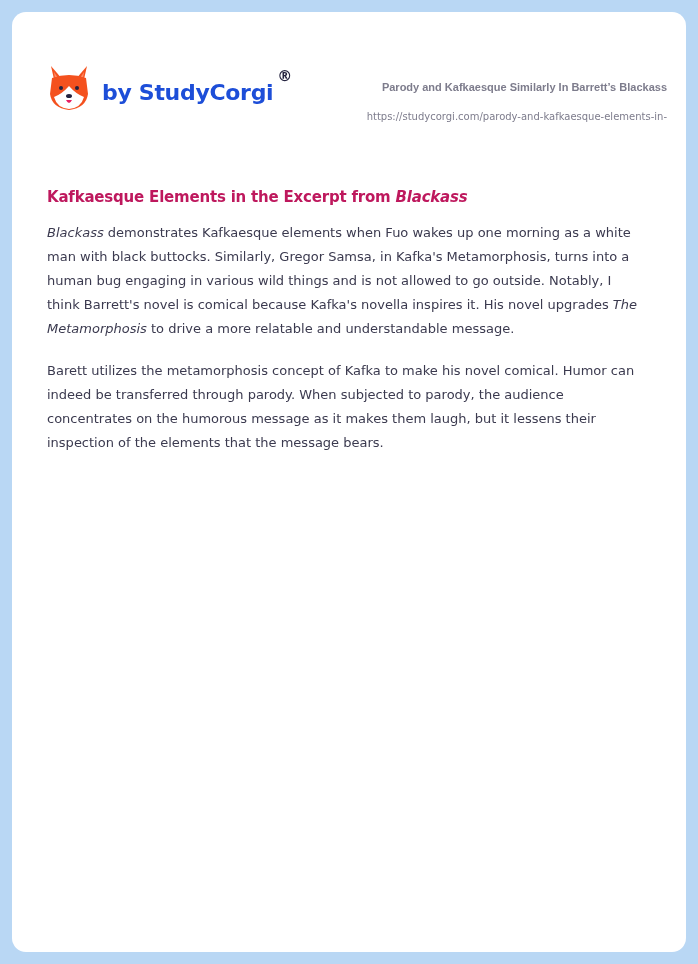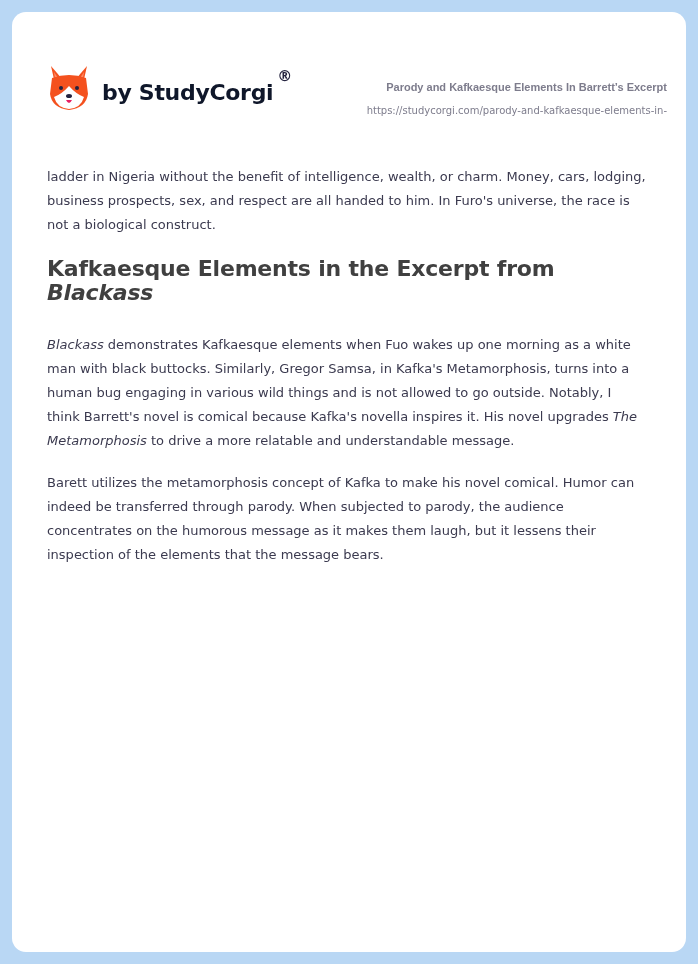--- a/index.html
+++ b/index.html
@@ -20,21 +20,21 @@
     .logo {
       position: absolute;
       left: 48px; top: 64px;
       display: flex; align-items: center;
     }
     .logo svg { display: block; }
     .brand {
       font-family: "DejaVu Sans", sans-serif;
       font-weight: bold;
       font-size: 22px;
-      color: #0f172a;
+      color: #1d4ed8;
       margin-left: 12px;
       margin-top: 8px;
       letter-spacing: -0.3px;
     }
     .reg {
       font-size: 15px;
       font-weight: bold;
       color: #24233f;
       position: relative;
       top: -12px;
@@ -51,38 +51,38 @@
       font-weight: bold;
       font-size: 11px;
       color: #7d7c8c;
       line-height: 14px;
     }
     .meta-url {
       font-family: "DejaVu Sans", sans-serif;
       font-size: 10px;
       color: #7d7c8c;
       line-height: 13px;
-      margin-top: 10px;
+      margin-top: 16px;
     }
     .content {
       position: absolute;
       left: 47px; top: 165px;
       width: 600px;
       color: #3b3a4f;
       font-family: "DejaVu Sans", sans-serif;
       font-size: 13px;
       line-height: 24px;
     }
     .content p { margin: 0 0 18px 0; }
     .content h2 {
       font-family: "DejaVu Sans", sans-serif;
       font-weight: bold;
-      font-size: 22px;
-      color: #404040;
-      margin: 20px 0 28px 0;
+      font-size: 15px;
+      color: #be185d;
+      margin: 20px 0 12px 0;
       line-height: 24px;
       letter-spacing: -0.2px;
     }
     .content em { font-style: italic; }
   </style>
 </head>
 <body>
 
 <div class="card"></div>
 
@@ -105,24 +105,23 @@
       <ellipse cx="21" cy="32" rx="3" ry="2" fill="#24233f"></ellipse>
 
       <path d="M18 36 Q21 42 24 36 Z" fill="#e91e63"></path>
     </svg>
   </span>
   <span class="brand">by StudyCorgi</span>
   <span class="reg">®</span>
 </div>
 
 <div class="meta">
-  <div class="meta-title">Parody and Kafkaesque Elements In Barrett’s Excerpt</div>
+  <div class="meta-title">Parody and Kafkaesque Similarly In Barrett’s Blackass</div>
   <div class="meta-url">
     <div>https://studycorgi.com/parody-and-kafkaesque-elements-in-</div>
   </div>
 </div>
 
 <div class="content">
-  <p>ladder in Nigeria without the benefit of intelligence, wealth, or charm. Money, cars, lodging, business prospects, sex, and respect are all handed to him. In Furo's universe, the race is not a biological construct.</p>
   <h2><span>Kafkaesque Elements in the Excerpt from </span><em>Blackass</em></h2>
   <p><em>Blackass</em><span> demonstrates Kafkaesque elements when Fuo wakes up one morning as a white man with black buttocks. Similarly, Gregor Samsa, in Kafka's Metamorphosis, turns into a human bug engaging in various wild things and is not allowed to go outside. Notably, I think Barrett's novel is comical because Kafka's novella inspires it. His novel upgrades </span><em>The Metamorphosis</em><span> to drive a more relatable and understandable message.</span></p>
   <p>Barett utilizes the metamorphosis concept of Kafka to make his novel comical. Humor can indeed be transferred through parody. When subjected to parody, the audience concentrates on the humorous message as it makes them laugh, but it lessens their inspection of the elements that the message bears.</p>
 </div>
 
 </body></html>

